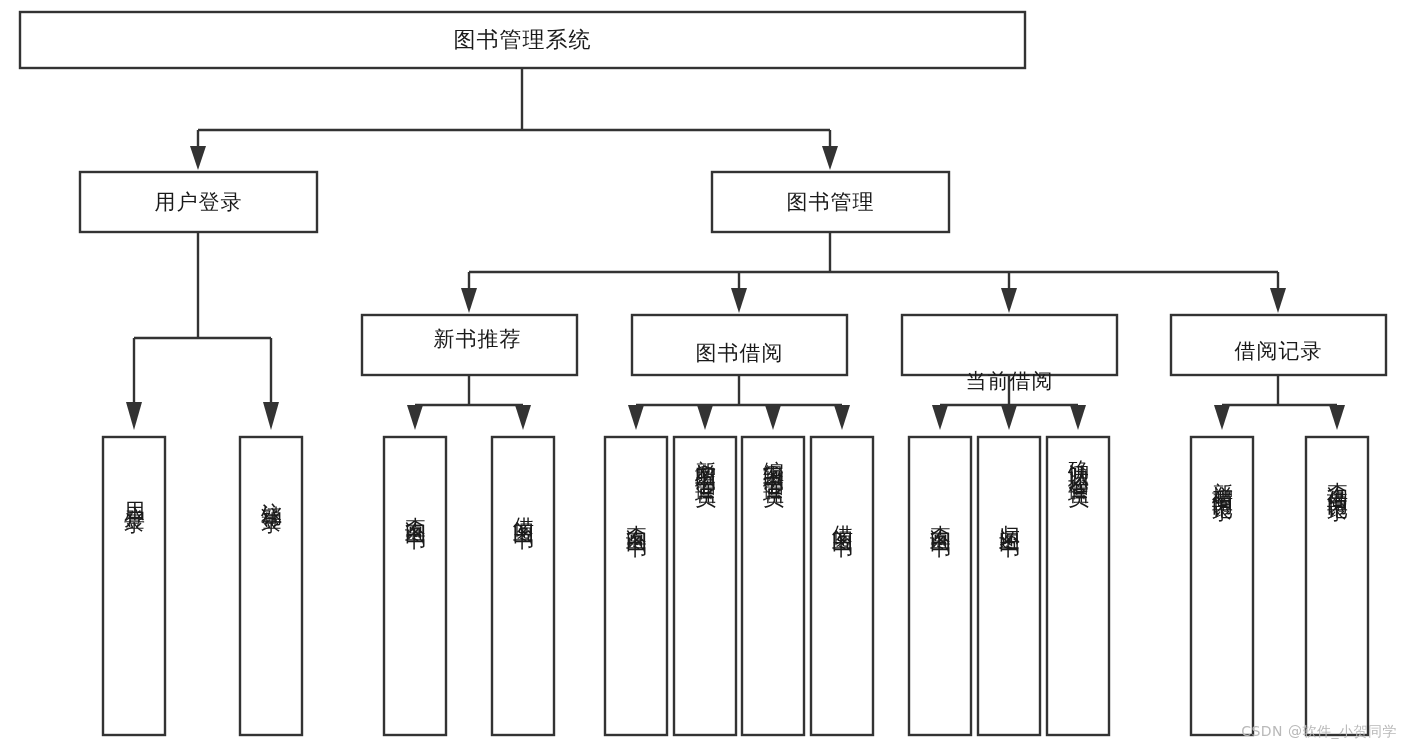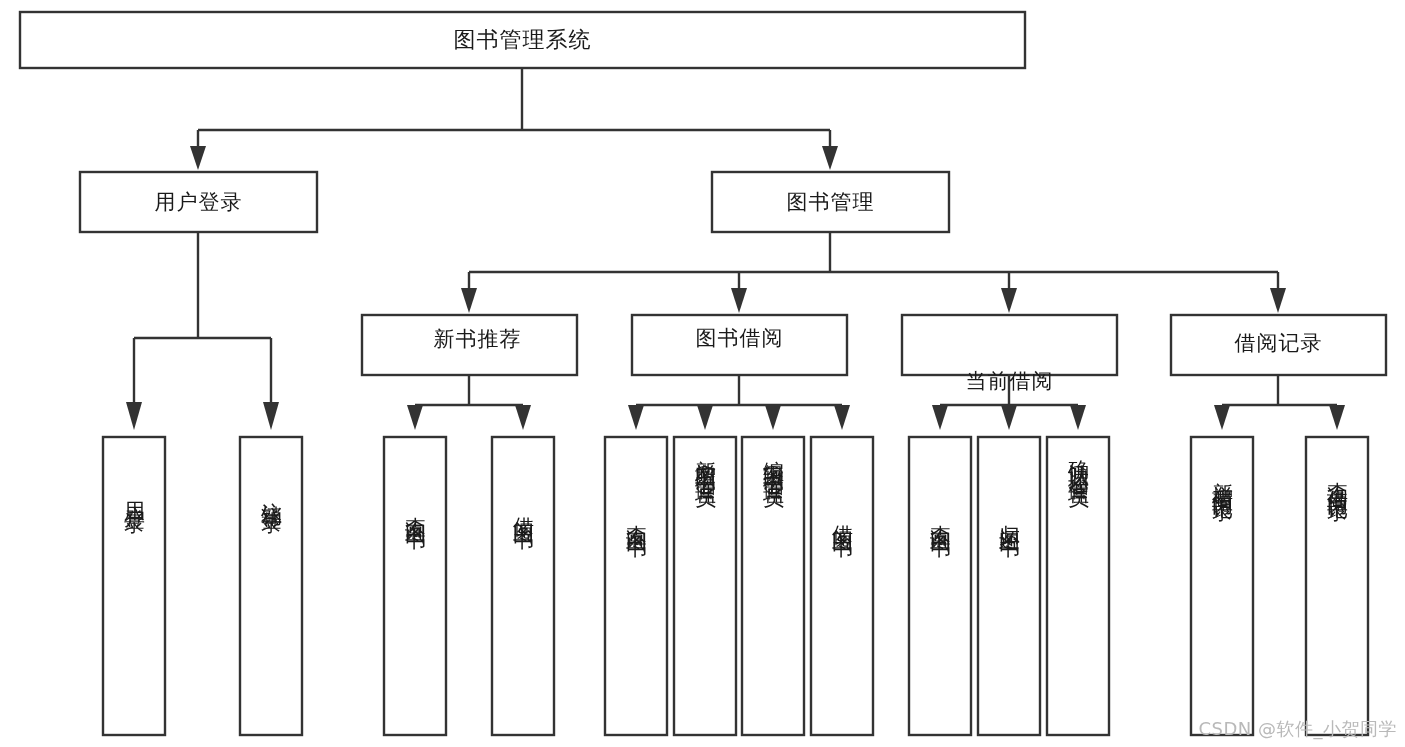--- a/index.html
+++ b/index.html
@@ -74,21 +74,21 @@
     white-space: nowrap;
   }
   .title-label-text {
     font-size: 22px;
   }
   .watermark {
     position: absolute;
     right: 8px;
     bottom: 6px;
     font-family: "DejaVu Sans", "Liberation Sans", sans-serif;
-    font-size: 18px;
+    font-size: 14px;
     color: #b9b9b9;
     letter-spacing: 0.5px;
     white-space: nowrap;
     pointer-events: none;
   }
 </style>
 </head>
 <body>
 
 <div id="diagram-root">
@@ -191,27 +191,27 @@
   <div class="hlabel-wrap" style="left:80px; top:172px; width:237px; height:60px;">
     <span class="hlabel-text">用户登录</span>
   </div>
   <div class="hlabel-wrap" style="left:712px; top:172px; width:237px; height:60px;text-align:center;">
     <span class="hlabel-text">图书管理</span>
   </div>
 
   <div class="hlabel-wrap" style="left:362px; top:315px; width:215px; height:48px;margin-left:8px;">
     <span class="hlabel-text">新书推荐</span>
   </div>
-  <div class="hlabel-wrap" style="left:632px; top:308px; width:215px; height:60px;">
+  <div class="hlabel-wrap" style="left:632px; top:323px; width:215px; height:60px;">
     <span class="hlabel-text">图书借阅</span>
   </div>
   <div class="hlabel-wrap" style="left:902px; top:315px; width:215px; height:60px;margin-top:36px;">
     <span class="hlabel-text">当前借阅</span>
   </div>
-  <div class="hlabel-wrap" style="left:1171px; top:307px; width:215px; height:72px;">
+  <div class="hlabel-wrap" style="left:1171px; top:315px; width:215px; height:72px;">
     <span class="hlabel-text">借阅记录</span>
   </div>
 
   <div class="vlabel-wrap" style="left:103px; top:485px; width:62px; height:250px;">
     <span class="vlabel-text">用户登录</span>
   </div>
   <div class="vlabel-wrap" style="left:240px; top:485px; width:62px; height:250px;">
     <span class="vlabel-text">注销登录</span>
   </div>
 

